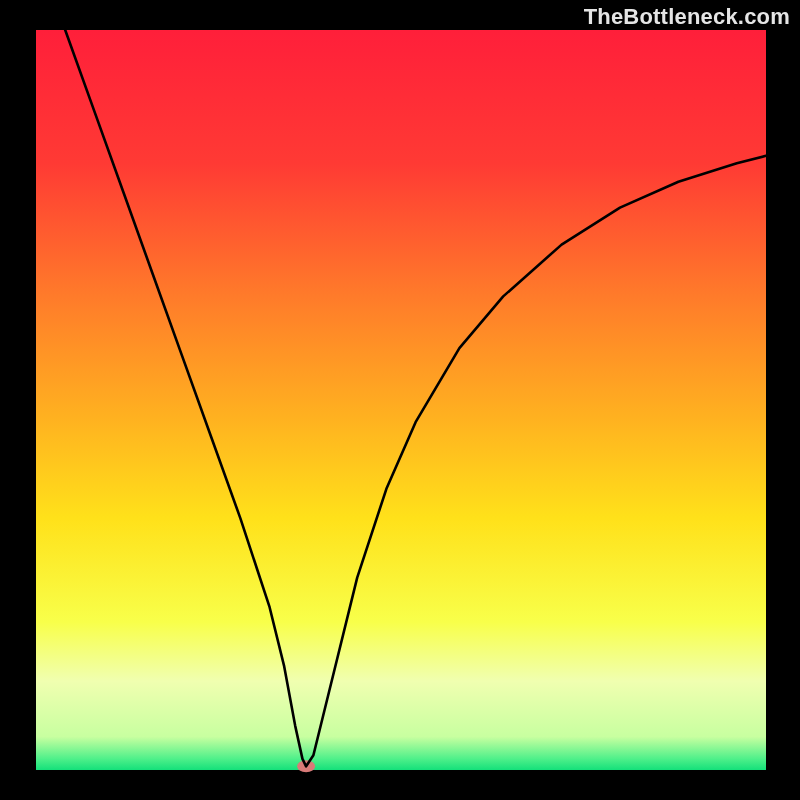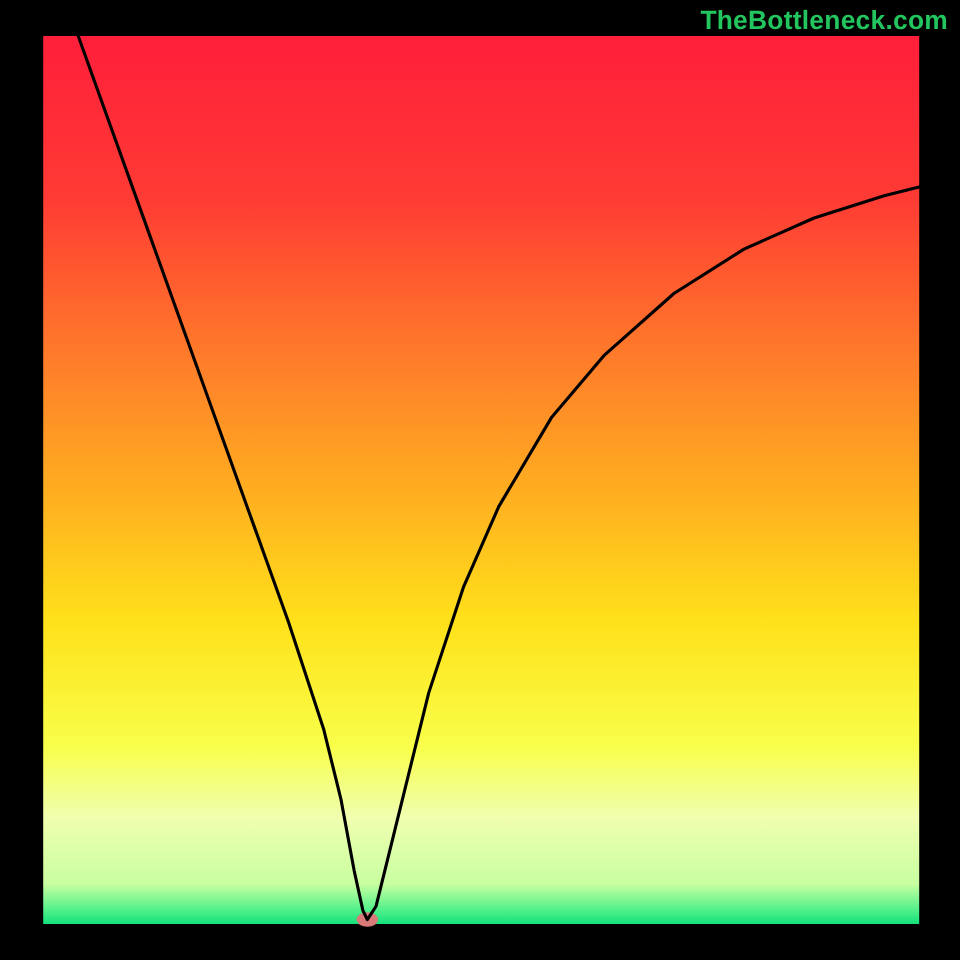--- a/index.html
+++ b/index.html
@@ -14,21 +14,21 @@
   .stage {
     position: relative;
     width: 800px;
     height: 800px;
     background: #000;
   }
   .watermark {
     position: absolute;
     top: 4px;
     right: 10px;
-    color: #22c55e;
+    color: #e5e5e5;
     font-size: 22px;
     font-weight: 600;
     letter-spacing: 0.2px;
     z-index: 5;
     user-select: none;
   }
   svg.chart {
     position: absolute;
     left: 0;
     top: 0;

